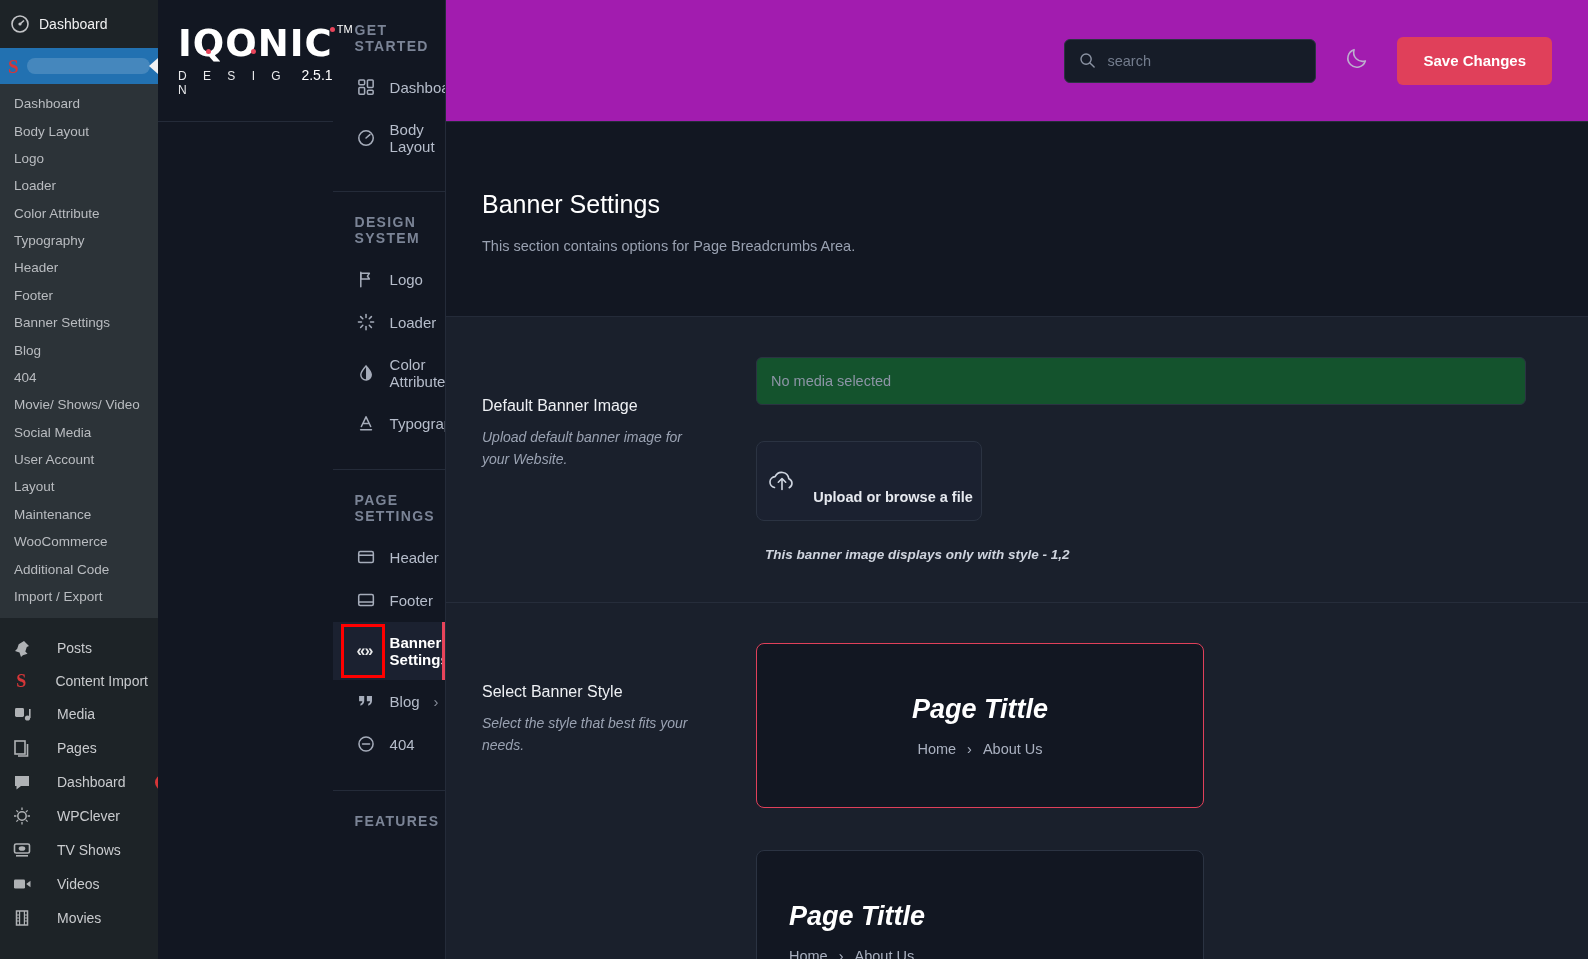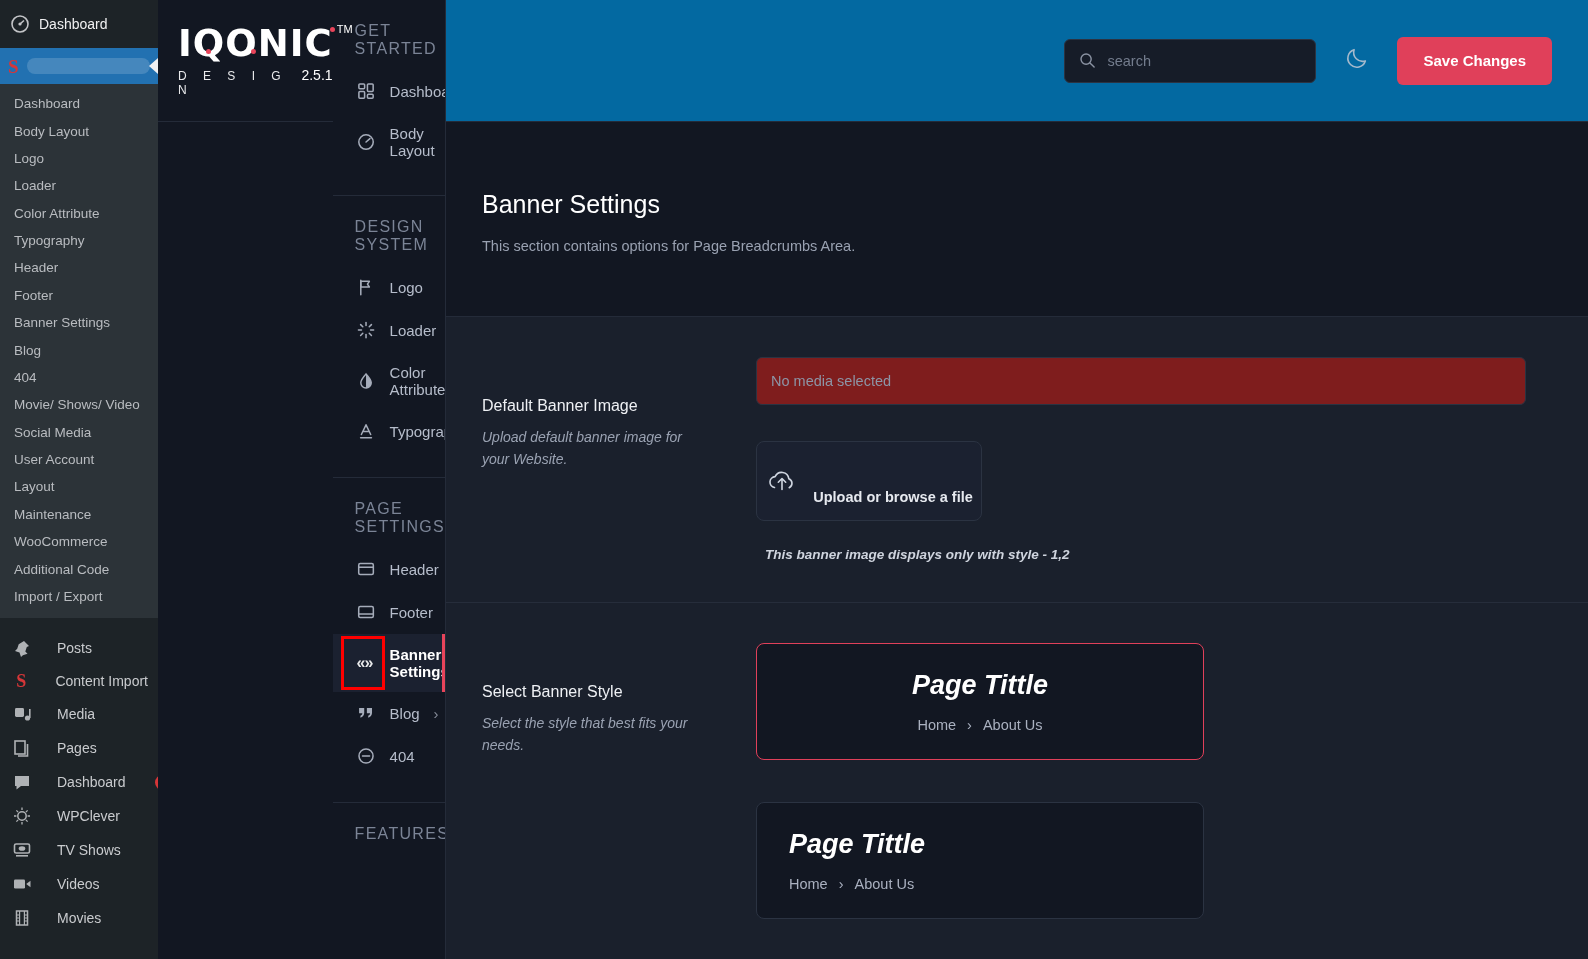--- a/index.html
+++ b/index.html
@@ -93,22 +93,22 @@
   }
   .logo-sub .dsn {
     font-size: 12px; color: #e9eaec; letter-spacing: 6.5px;
   }
   .logo-sub .ver { font-size: 14px; color: #ffffff; }
 
   .nav-scroll { flex: 1; overflow: hidden; }
   .nav-group { border-bottom: 1px solid #242b39; padding: 22px 0 24px 0; }
   .nav-group:last-child { border-bottom: none; }
   .nav-head {
-    font-size: 16px; color: #7b8496; letter-spacing: 1.3px;
-    padding: 0 22px 12px 22px; font-weight: normal;
+    font-size: 14px; color: #7b8496; letter-spacing: 1.3px;
+    padding: 0 22px 12px 22px; font-weight: bold;
   }
   .nav-item {
     display: flex; align-items: center; gap: 14px;
     padding: 12px 22px 12px 24px; color: #b6bdcb; font-size: 15px;
     cursor: pointer; position: relative;
   }
   .nav-item .ic { width: 19px; height: 19px; flex: 0 0 19px; opacity: .9; }
   .nav-item .lbl { flex: 1; }
   .nav-item .chev { opacity: .7; }
   .nav-item.active {
@@ -120,21 +120,21 @@
   }
   .annot-box {
     position: absolute; left: 8px; right: 60px; top: 2px; bottom: 2px;
     border: 3px solid #ff0000; pointer-events: none;
   }
   .glyph-arrows { font-size: 16px; letter-spacing: -1px; }
 
   
   .main { flex: 1; height: 959px; display: flex; flex-direction: column; overflow: hidden; }
   .topbar {
-    height: 122px; flex: 0 0 122px; background: #0369a1;
+    height: 122px; flex: 0 0 122px; background: #a21caf;
     border-bottom: 1px solid #242b39;
     display: flex; align-items: center; justify-content: flex-end;
     padding-right: 36px; gap: 28px;
   }
   .search-box {
     width: 252px; height: 44px; border: 1px solid #2b3342; border-radius: 6px;
     background: #161c28; display: flex; align-items: center; gap: 11px;
     padding: 0 14px;
   }
   .search-box input {
@@ -164,39 +164,39 @@
   .field-label { width: 274px; flex: 0 0 274px; padding-top: 40px; }
   .field-label .t { font-size: 16px; color: #eef0f4; }
   .field-label .d {
     font-size: 14px; color: #9aa2b2; font-style: italic;
     margin-top: 12px; line-height: 1.55; max-width: 215px;
   }
   .field-ctl { flex: 1; }
 
   .media-input {
     height: 48px; border: 1px solid #2b3342; border-radius: 6px;
-    background: #7f1d1d; display: flex; align-items: center;
+    background: #14532d; display: flex; align-items: center;
     padding: 0 14px; color: #8d95a6; font-size: 14.5px;
     max-width: 770px;
   }
   .upload-box {
     margin-top: 36px; width: 226px; height: 80px;
     border: 1px solid #2b3342; border-radius: 8px; background: #1b2130;
     display: flex; align-items: center; justify-content: center; gap: 14px;
     cursor: pointer;
   }
   .upload-box .lbl { font-size: 14.5px; color: #e6e9ef; font-weight: bold; margin-top: 32px; }
   .note {
     margin-top: 26px; font-size: 13.5px; color: #cfd4de;
     font-style: italic; font-weight: bold; margin-left: 9px;
   }
 
   .style-card {
     width: 448px; border-radius: 8px; background: #121722;
-    border: 1px solid #2b3342; padding: 26px 32px;
+    border: 1px solid #2b3342; padding: 50px 32px;
   }
   .style-card.selected { border: 1px solid #e0405a; }
   .style-card.center { text-align: center; }
   .style-card .ttl {
     font-size: 27px; color: #ffffff; font-style: italic; font-weight: bold;
   }
   .style-card .crumbs {
     margin-top: 16px; font-size: 14.5px; color: #aab1c0;
     display: flex; gap: 11px; align-items: center;
   }

